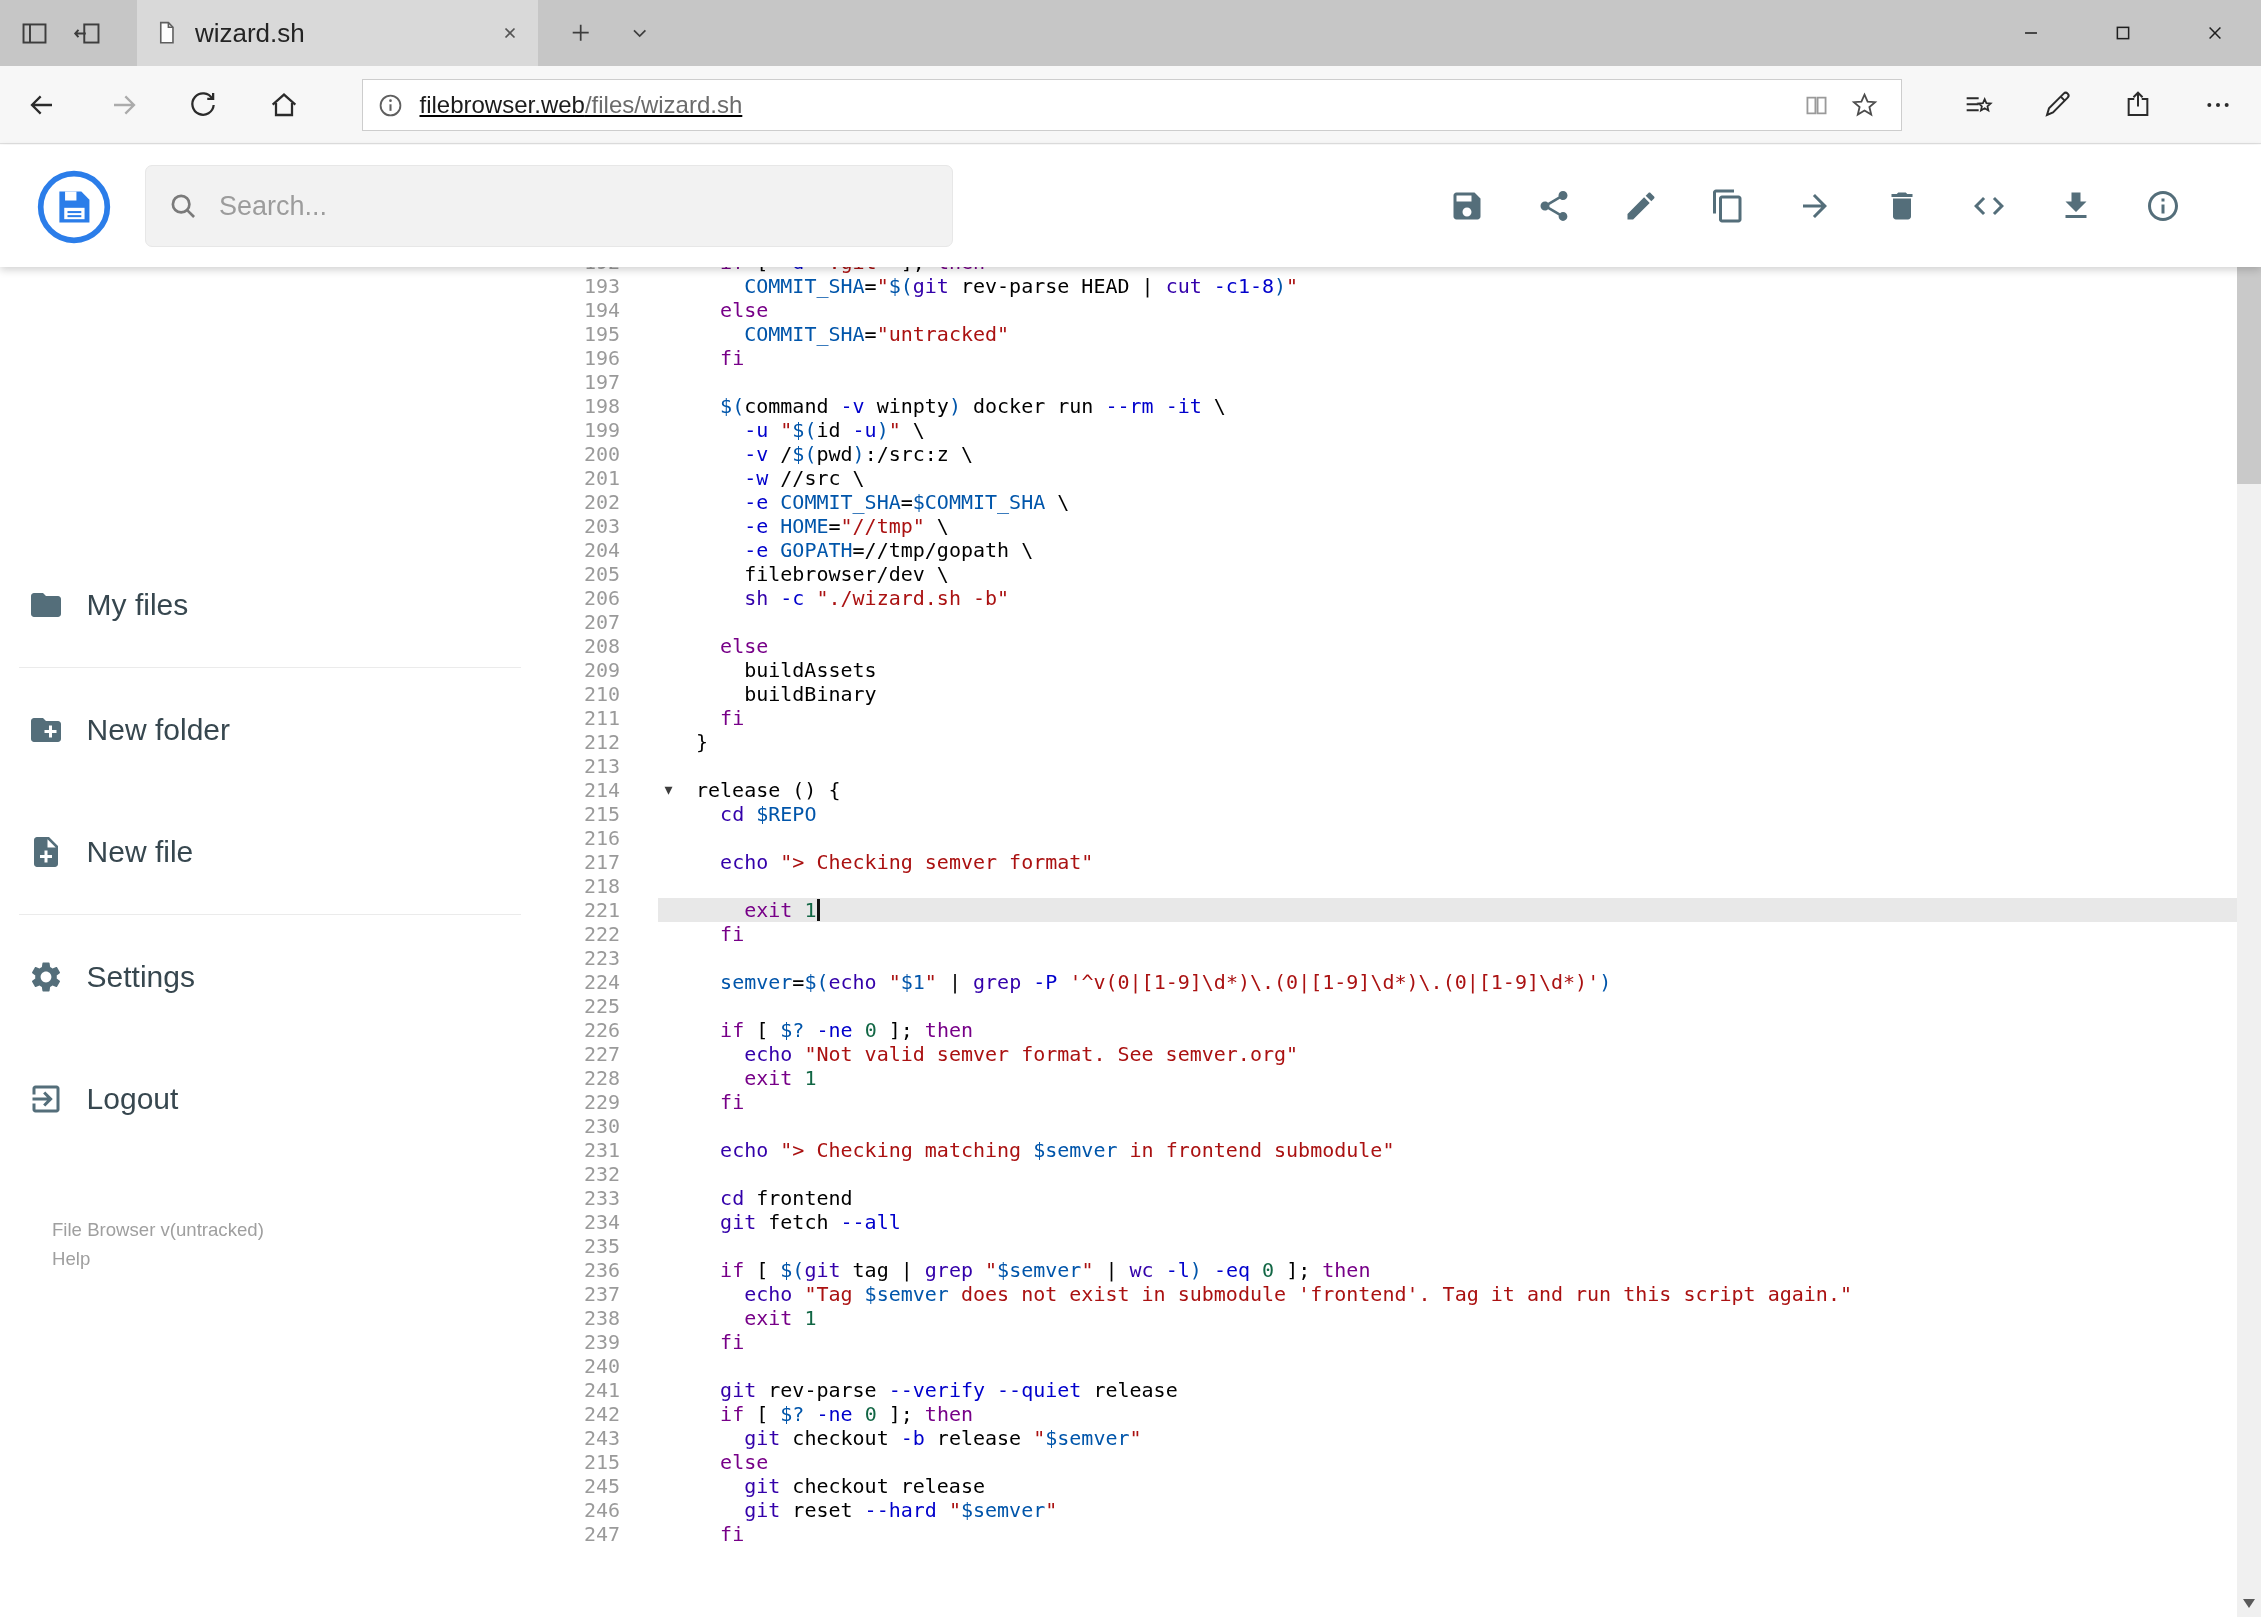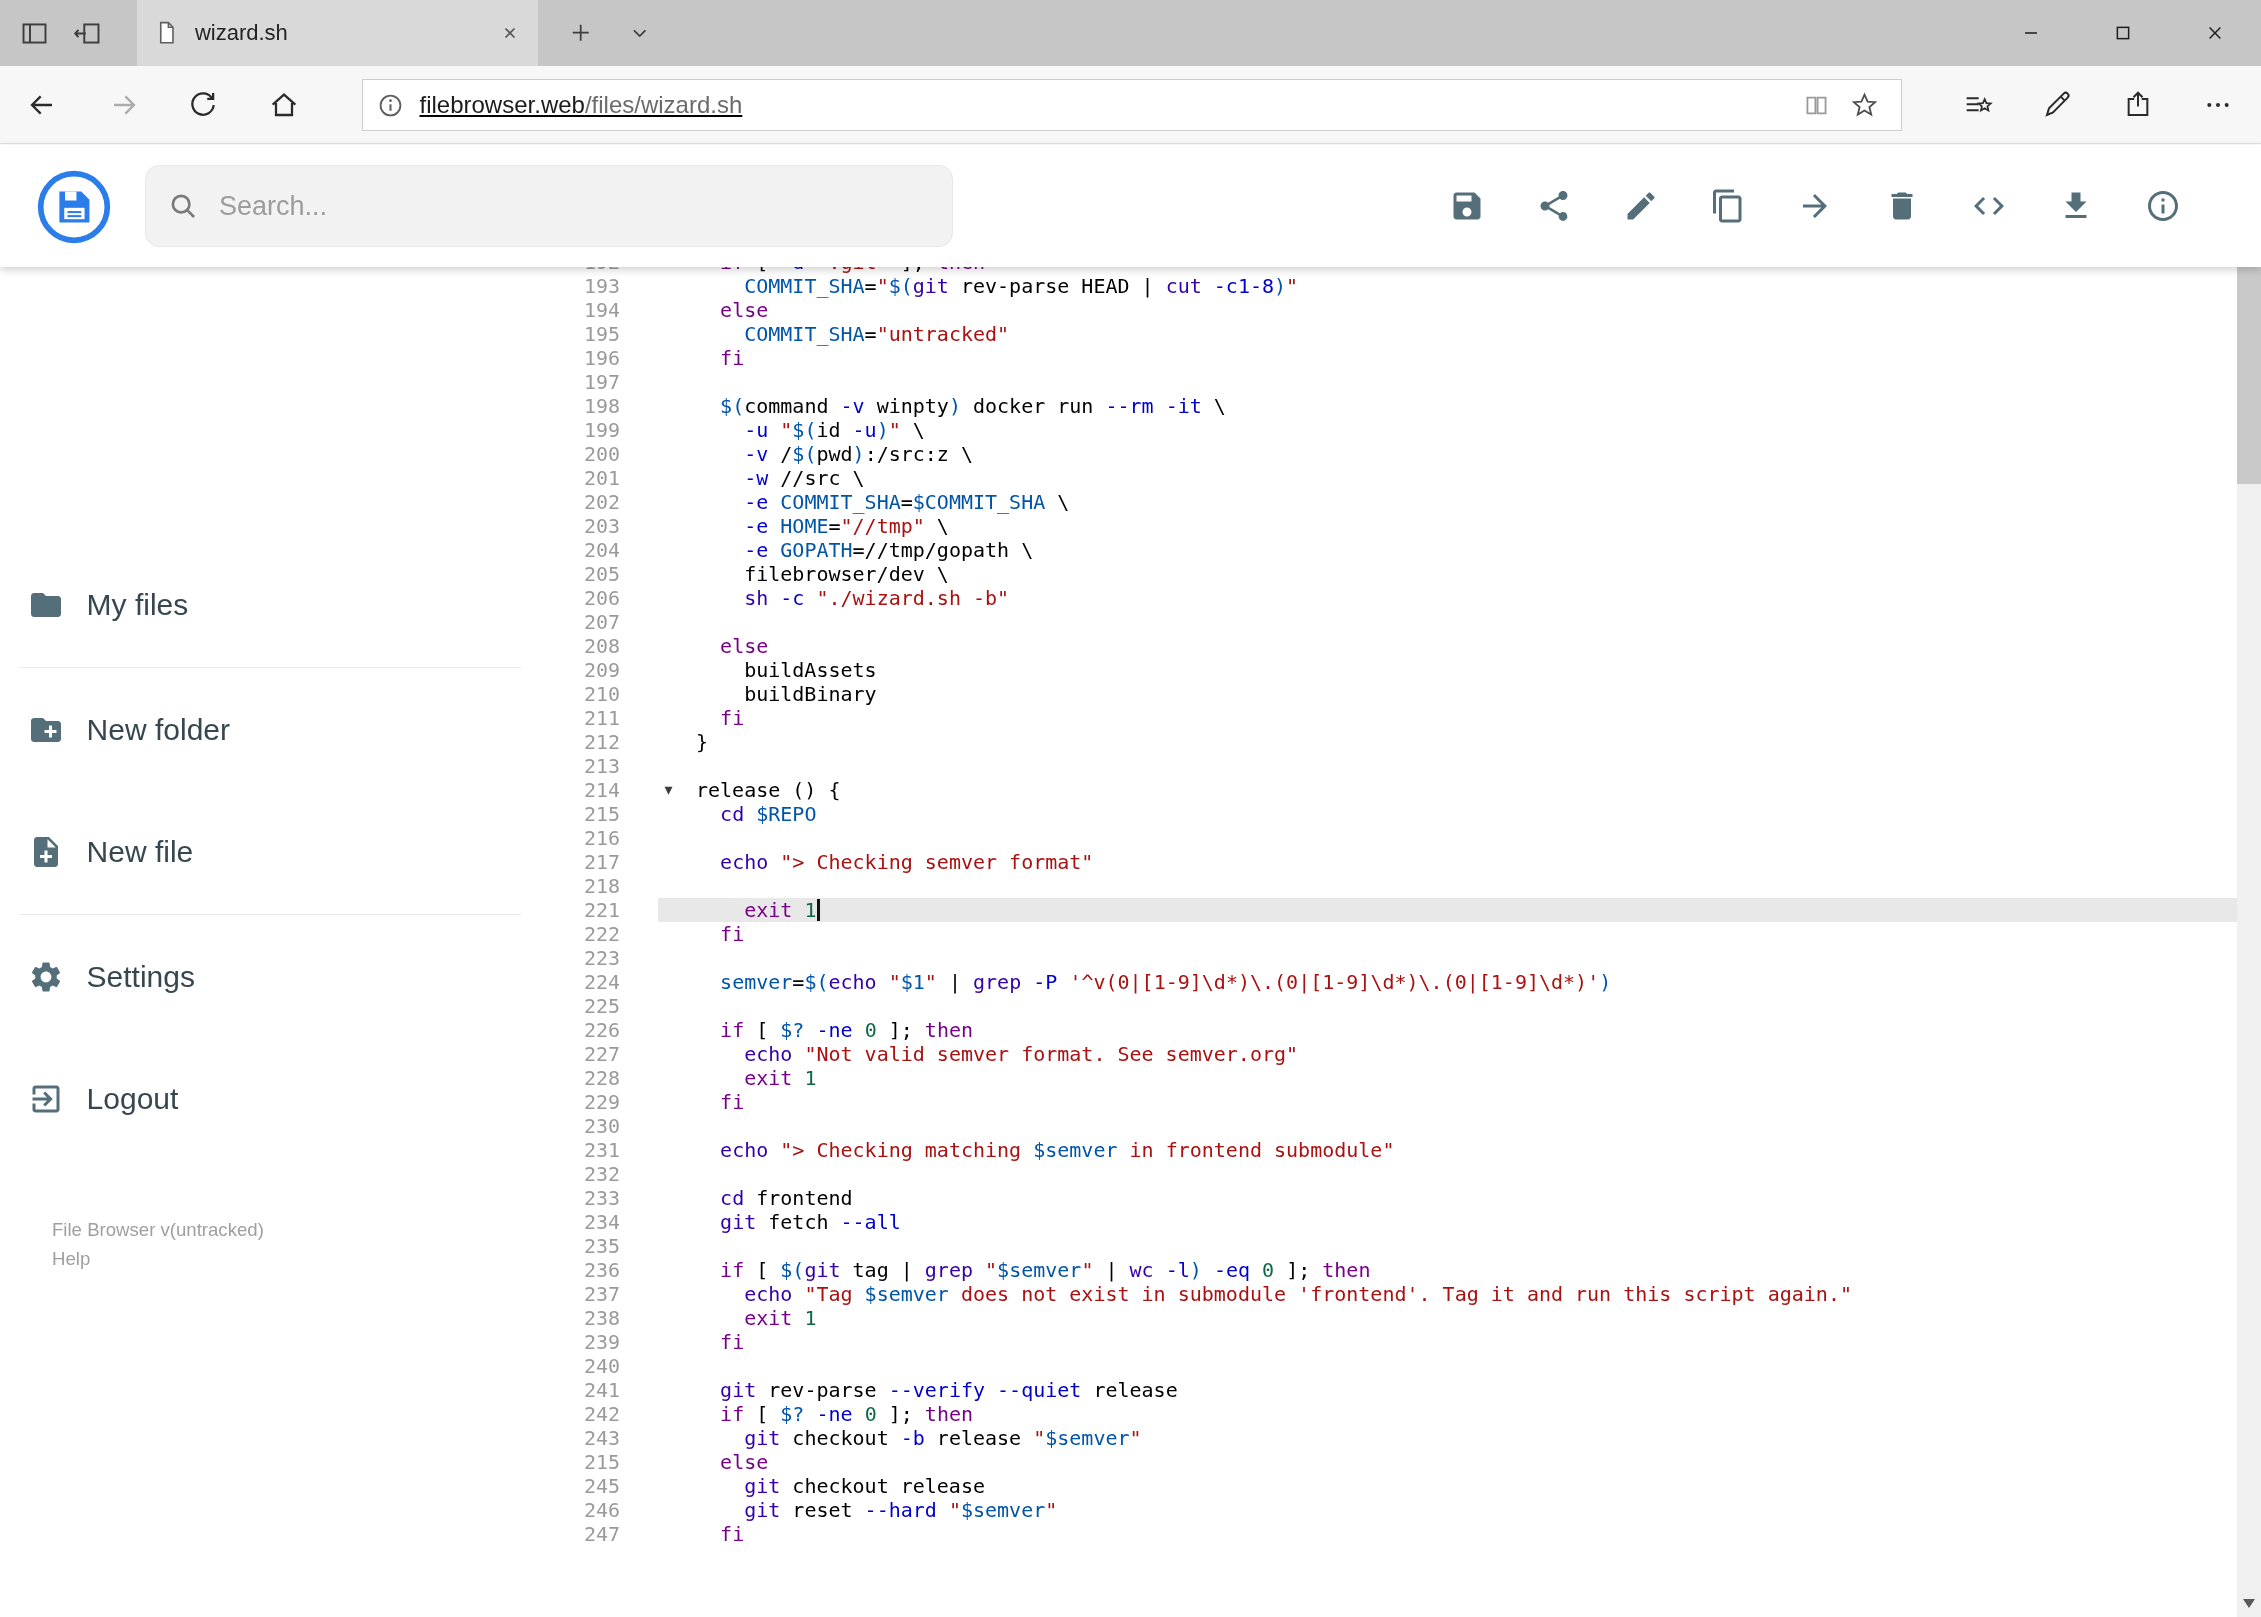--- a/index.html
+++ b/index.html
@@ -5,40 +5,40 @@
   html,body{margin:0;padding:0;}
   body{width:2261px;height:1617px;overflow:hidden;background:#fff;font-family:"Liberation Sans",sans-serif;}
   .screen{position:relative;width:2261px;height:1617px;background:#fff;overflow:hidden;}
   button{background:none;border:none;padding:0;margin:0;font:inherit;cursor:default;}
 
   
   .tabbar{position:absolute;left:0;top:0;width:100%;height:66px;background:#c6c6c6;}
   .tabtool{position:absolute;top:0;height:66px;width:52px;display:flex;align-items:center;justify-content:center;}
   .tabtool.t1{left:8px;}.tabtool.t2{left:61px;}
   .tab{position:absolute;left:137px;top:0;width:401px;height:66px;background:#d9d9d9;display:flex;align-items:center;box-sizing:border-box;padding:0 16px;}
-  .tab-title{font-size:22px;color:#242424;margin-left:14.5px;flex:1;white-space:nowrap;overflow:hidden;}
+  .tab-title{font-size:26px;color:#242424;margin-left:14.5px;flex:1;white-space:nowrap;overflow:hidden;}
   .newtab{position:absolute;left:555px;top:0;width:52px;height:66px;display:flex;align-items:center;justify-content:center;}
   .tabchev{position:absolute;left:614px;top:0;width:52px;height:66px;display:flex;align-items:center;justify-content:center;}
   .win-controls{position:absolute;right:0;top:0;height:66px;display:flex;}
   .win-btn{width:92px;height:66px;display:flex;align-items:center;justify-content:center;}
 
   
   .navbar{position:absolute;top:66px;left:0;width:100%;height:78px;background:#f7f7f7;border-bottom:0.8px solid #e0e0e0;box-sizing:border-box;}
   .nav-btn{position:absolute;top:0;height:78px;width:58px;display:flex;align-items:center;justify-content:center;}
   .addressbar{position:absolute;left:362px;top:13px;width:1540px;height:52px;background:#fff;border:1.6px solid #cdcdcd;box-sizing:border-box;display:flex;align-items:center;padding:0 13px;}
   .url{font-size:24px;margin-left:14.5px;white-space:nowrap;text-decoration:underline;}
   .url .domain{color:#1c1c1c;}
   .url .path{color:#6b6b6b;}
   .addr-spacer{flex:1;}
   .addr-btn{width:48px;height:48px;display:flex;align-items:center;justify-content:center;}
 
   
   .appheader{position:absolute;top:145px;left:0;width:100%;height:122px;background:#fff;box-shadow:0 3.2px 8px rgba(0,0,0,0.18);z-index:5;}
   .logo{position:absolute;left:35px;top:22.6px;width:78px;height:78px;}
-  .search{position:absolute;left:145px;top:20px;width:808px;height:82px;background:#f2f2f2;border:1.6px solid #e7e7e7;border-radius:14px;display:flex;align-items:center;box-sizing:border-box;padding:0 21px;}
+  .search{position:absolute;left:145px;top:20px;width:808px;height:82px;background:#f2f2f2;border:1.6px solid #e7e7e7;border-radius:7px;display:flex;align-items:center;box-sizing:border-box;padding:0 21px;}
   .search input{flex:1;margin-left:18px;border:none;outline:none;background:transparent;font-size:27px;font-family:"Liberation Sans",sans-serif;color:#444;}
   .search input::placeholder{color:#9c9c9c;opacity:1;}
   .actions{position:absolute;left:1423px;top:0;height:122px;display:flex;align-items:center;}
   .action-btn{width:87px;height:122px;display:flex;align-items:center;justify-content:center;}
   .mi{width:36px;height:36px;fill:#546e7a;}
 
   
   .content{position:absolute;top:266px;left:0;right:0;bottom:0;background:#fff;}
   .sidebar{position:absolute;left:0;top:0;width:584px;height:100%;background:#fff;}
   .side-item{position:absolute;left:0;width:536px;height:78px;display:flex;align-items:center;padding-left:28px;box-sizing:border-box;text-align:left;}

